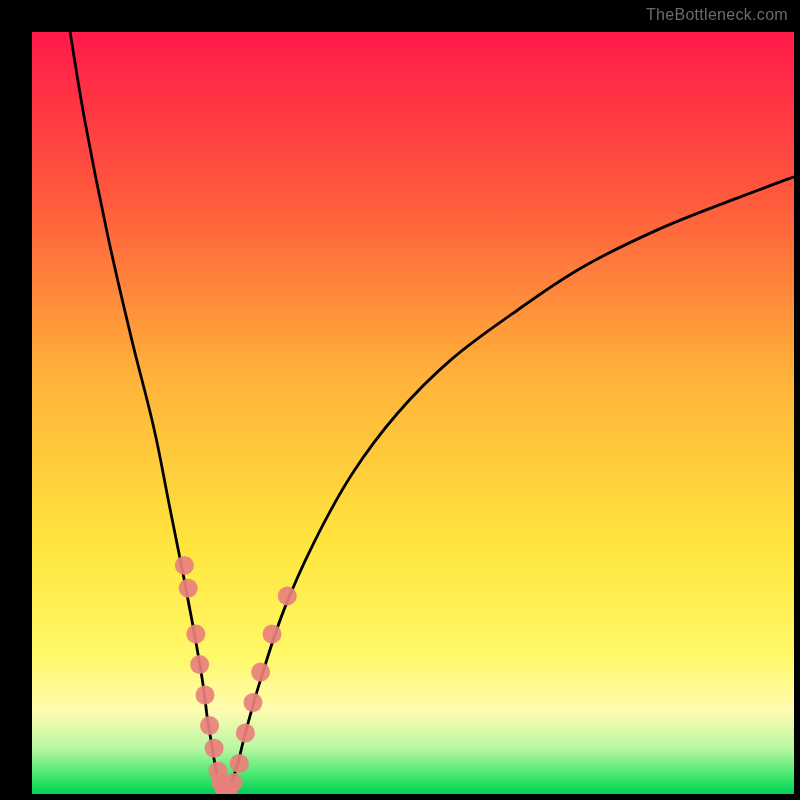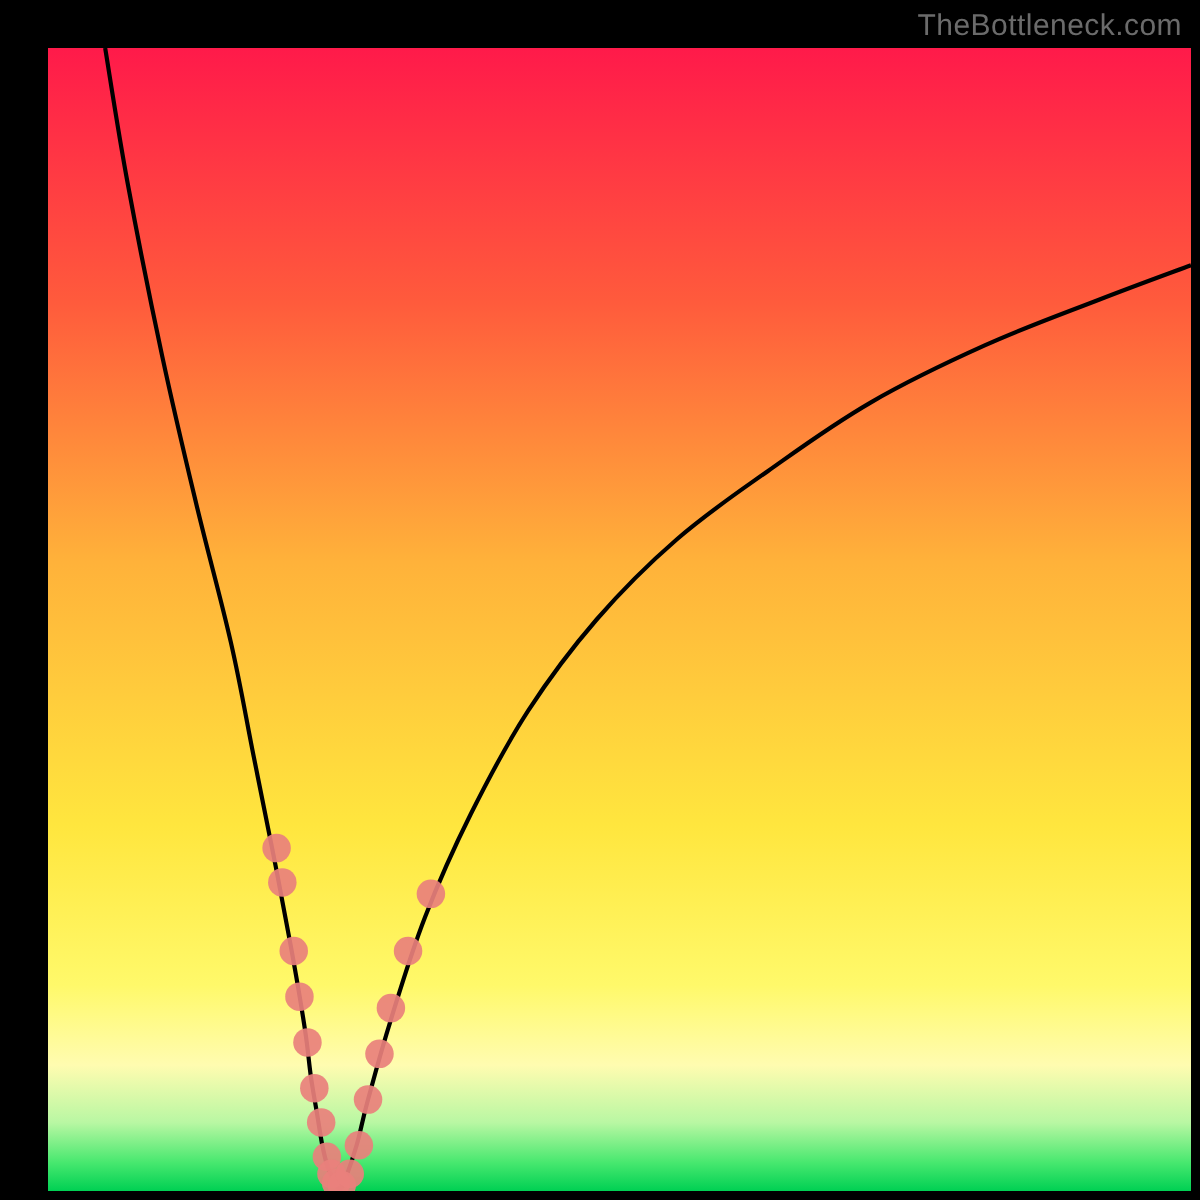--- a/index.html
+++ b/index.html
@@ -26,21 +26,21 @@
   }
   .gradient-bg {
     position: absolute;
     inset: 0;
   }
   .attribution {
     position: absolute;
     top: 6px;
     right: 12px;
     color: #6b6b6b;
-    font-size: 20px;
+    font-size: 16px;
     font-weight: 400;
     letter-spacing: 0.3px;
     z-index: 5;
   }
   svg.curve {
     position: absolute;
     inset: 0;
   }
 </style>
 </head>

